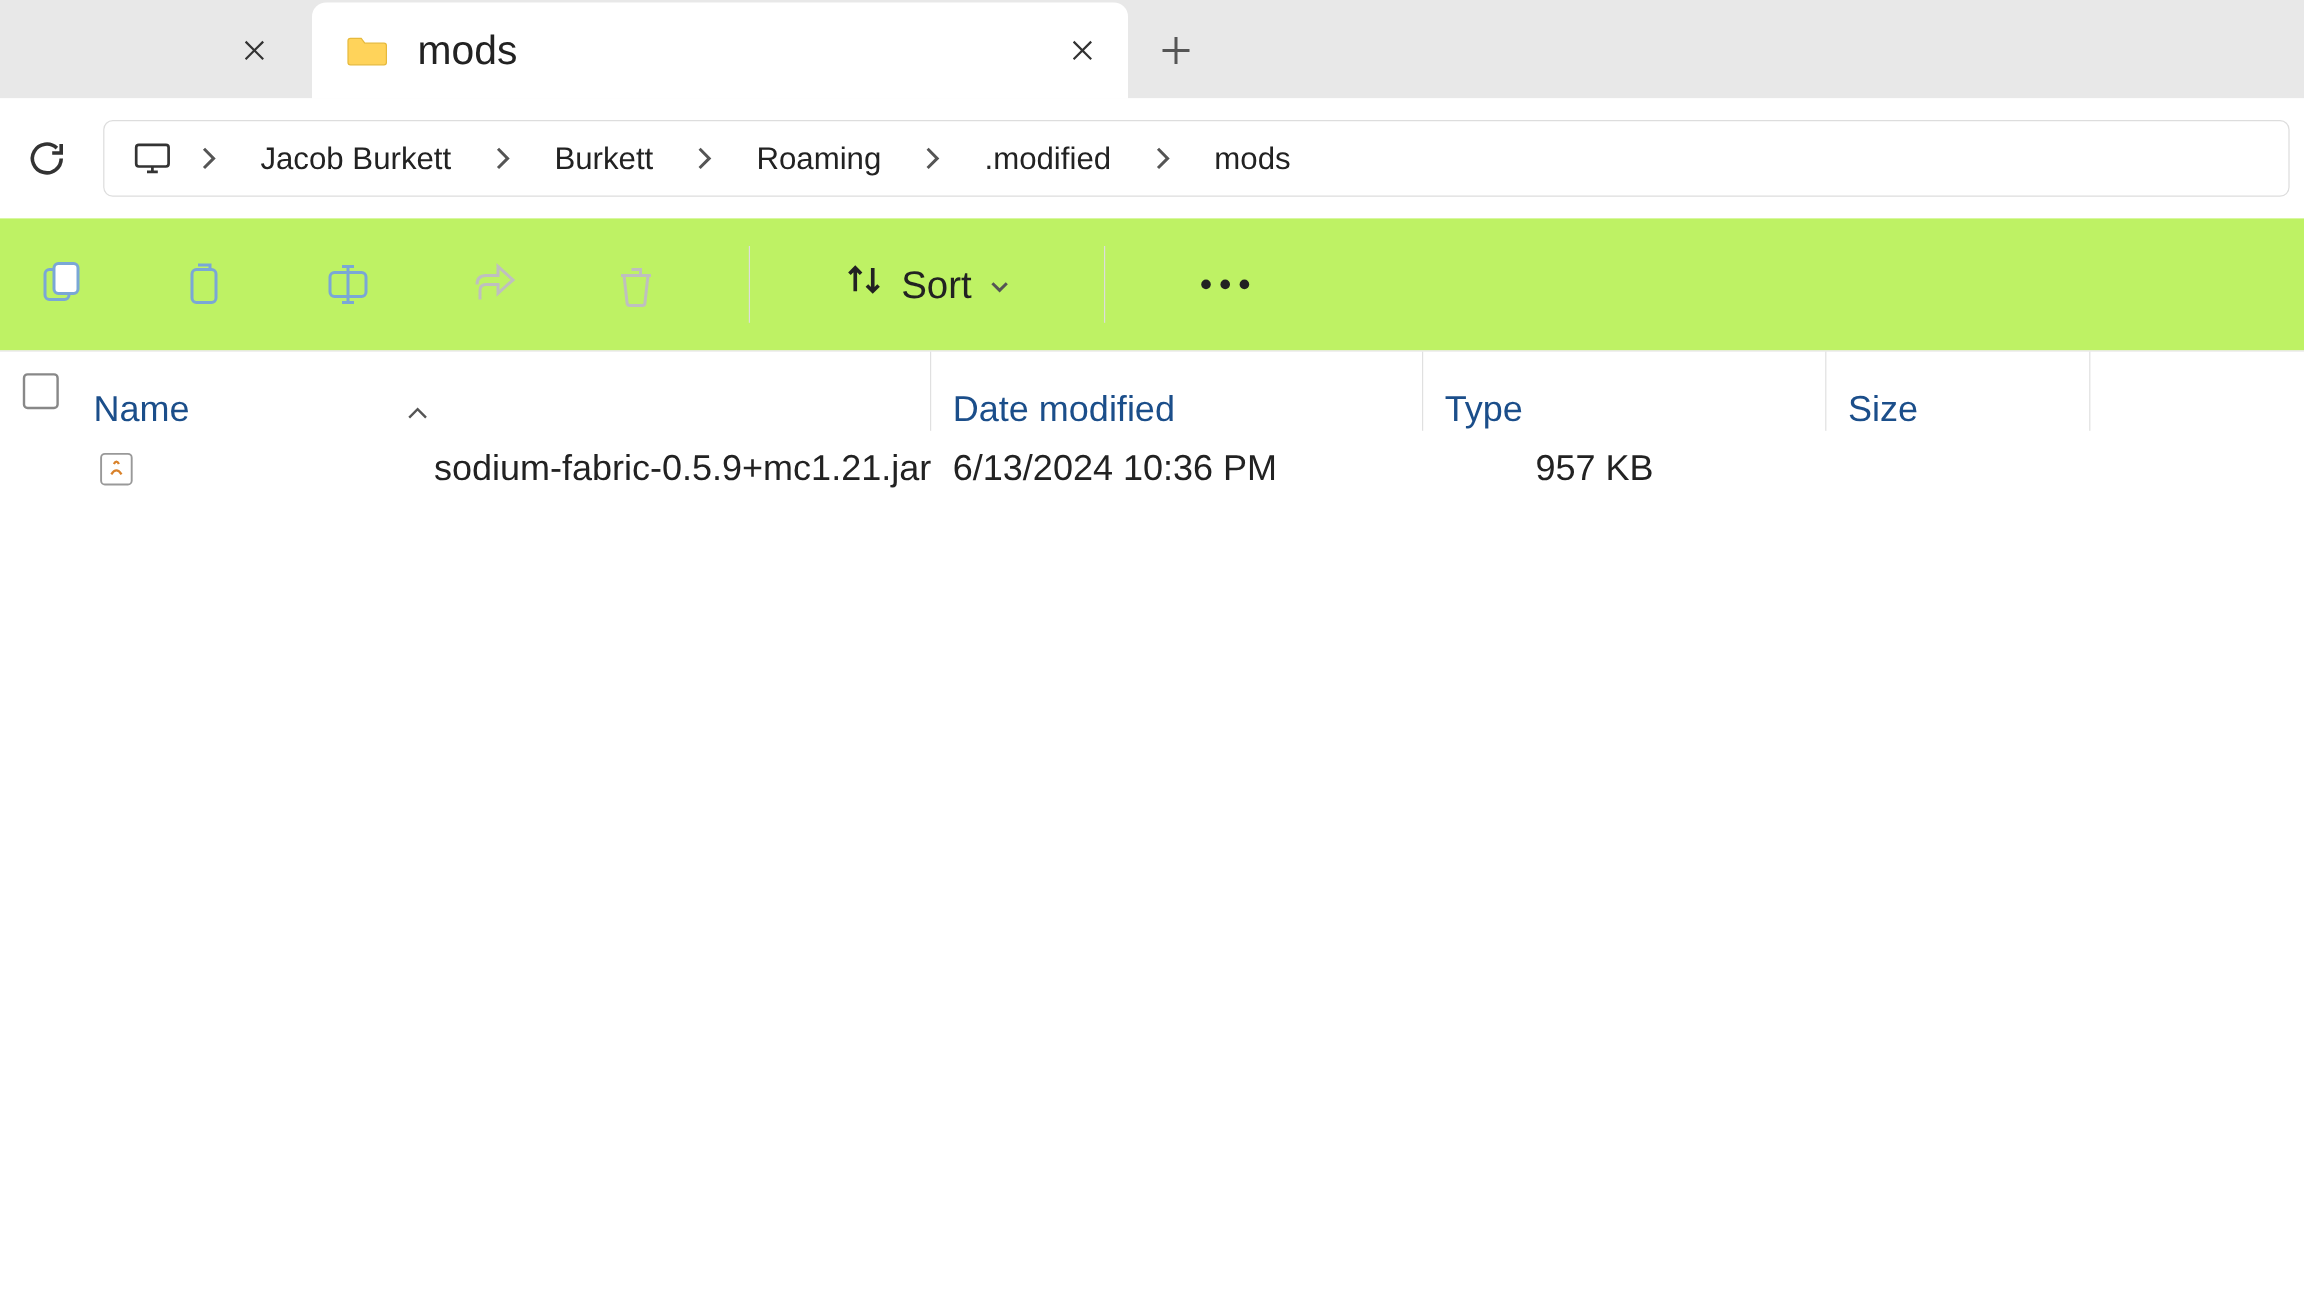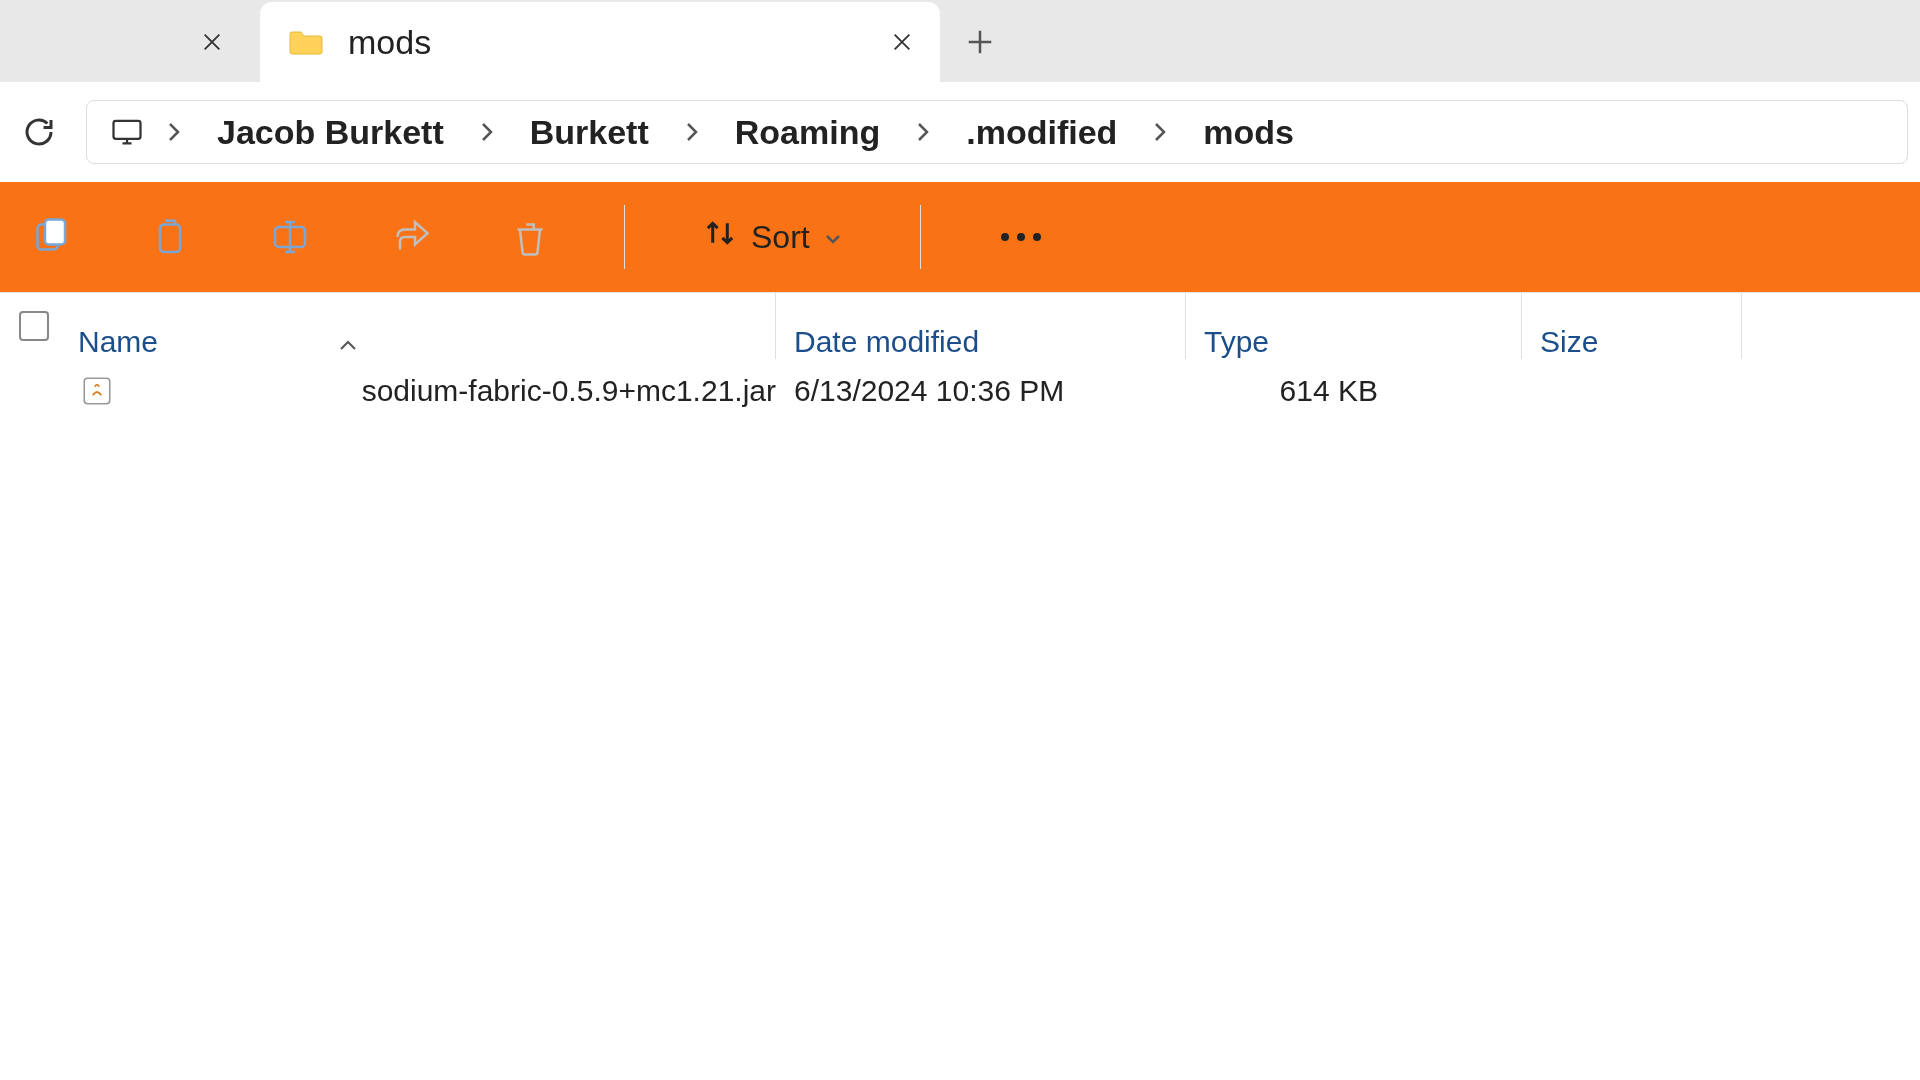--- a/index.html
+++ b/index.html
@@ -81,33 +81,32 @@
   .bc-pc {
     width: 44px; height: 44px;
     display: flex; align-items: center; justify-content: center;
   }
   .bc-sep {
     width: 30px; height: 44px;
     display: flex; align-items: center; justify-content: center;
   }
   .bc-sep svg { width: 16px; height: 24px; stroke: #555; stroke-width: 2.5; }
   .bc-seg {
-    font-size: 34px;
+    font-size: 26px;
     color: #222;
     padding: 6px 18px;
     border-radius: 6px;
     cursor: pointer;
     white-space: nowrap;
-    font-weight: bold;
   }
 
   
   .toolbar {
     height: 110px;
-    background: #f97316;
+    background: #bef264;
     display: flex;
     align-items: center;
     padding: 0 20px;
     gap: 60px;
   }
   .tool-btn {
     width: 60px; height: 60px;
     display: flex; align-items: center; justify-content: center;
     border-radius: 6px;
   }
@@ -321,15 +320,15 @@
     <div class="col-name" style="display:flex;align-items:center;justify-content:space-between;">
       <span class="file-icon">
         <svg viewBox="0 0 32 32" width="34" height="34">
           <rect x="4" y="4" width="24" height="24" rx="3" fill="#fff" stroke="#999" stroke-width="1.5"></rect>
           <path d="M12 20 Q16 14 20 20 M14 12 Q16 8 18 12" stroke="#d9822b" stroke-width="1.8" fill="none"></path>
         </svg>
       </span>
       <span>sodium-fabric-0.5.9+mc1.21.jar</span>
     </div>
     <div class="col-date"><span>6/13/2024 10:36 PM</span></div>
-    <div class="col-size-val"><span>614 KB</span></div>
+    <div class="col-size-val"><span>957 KB</span></div>
   </div>
 </div>
 
 </body></html>

